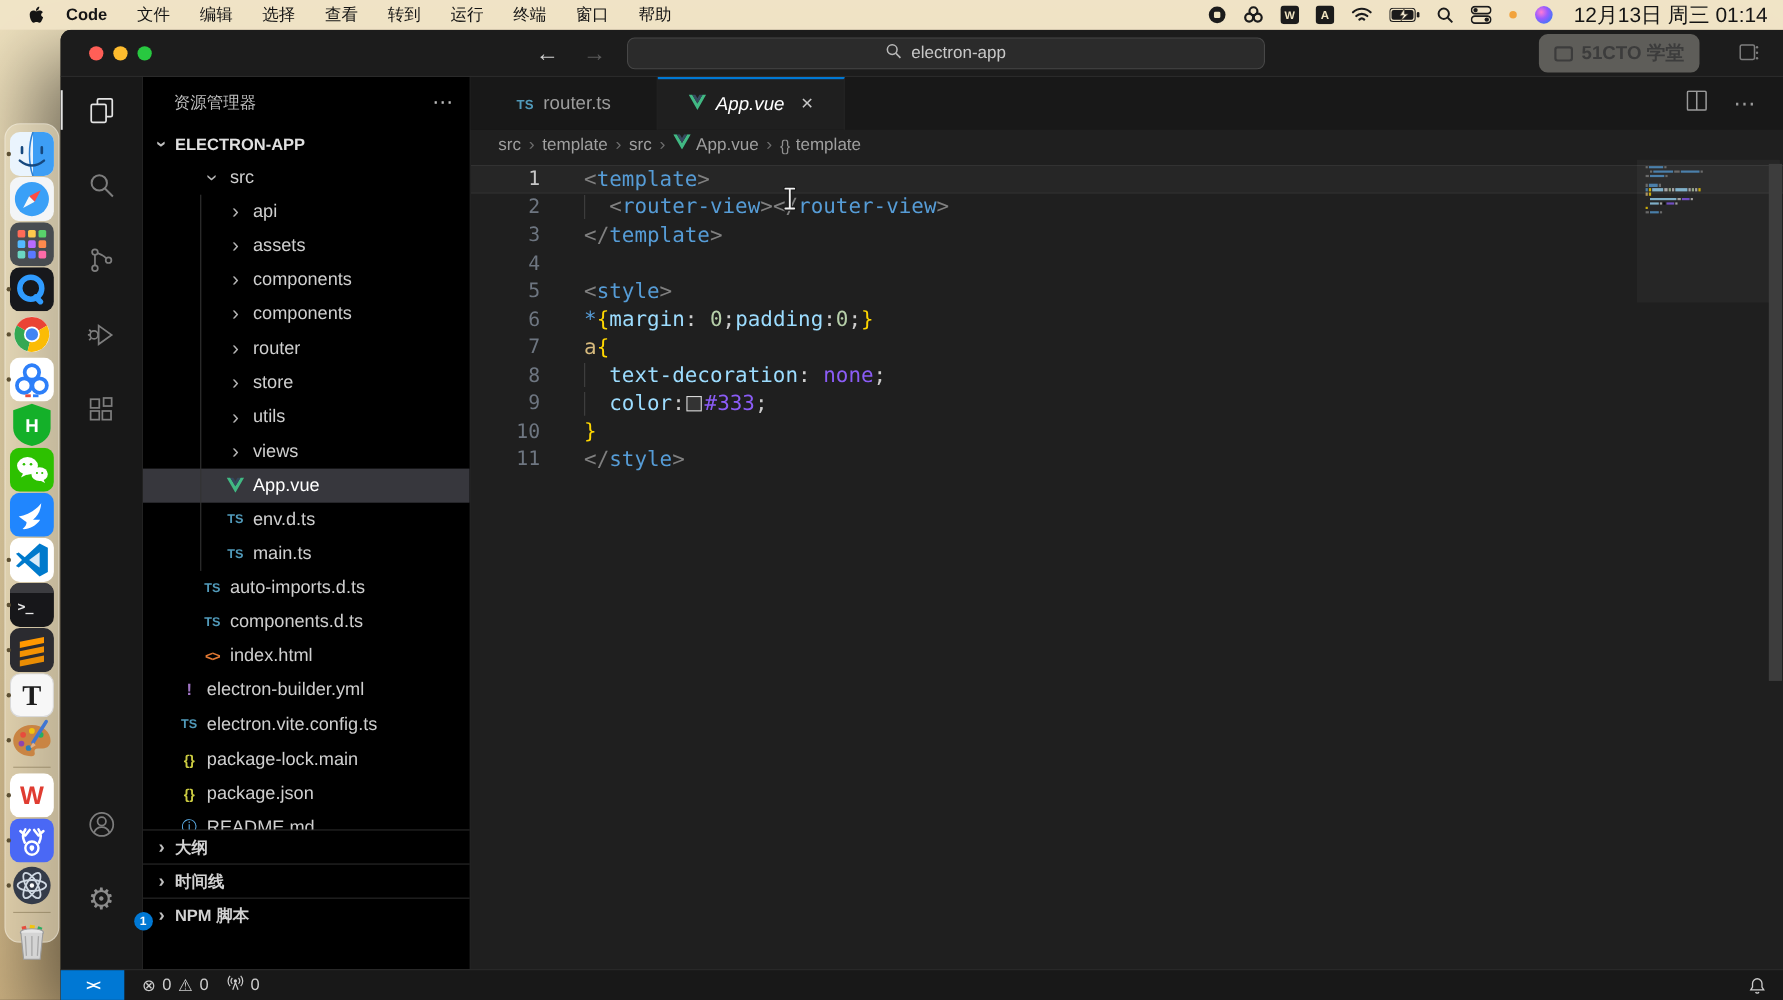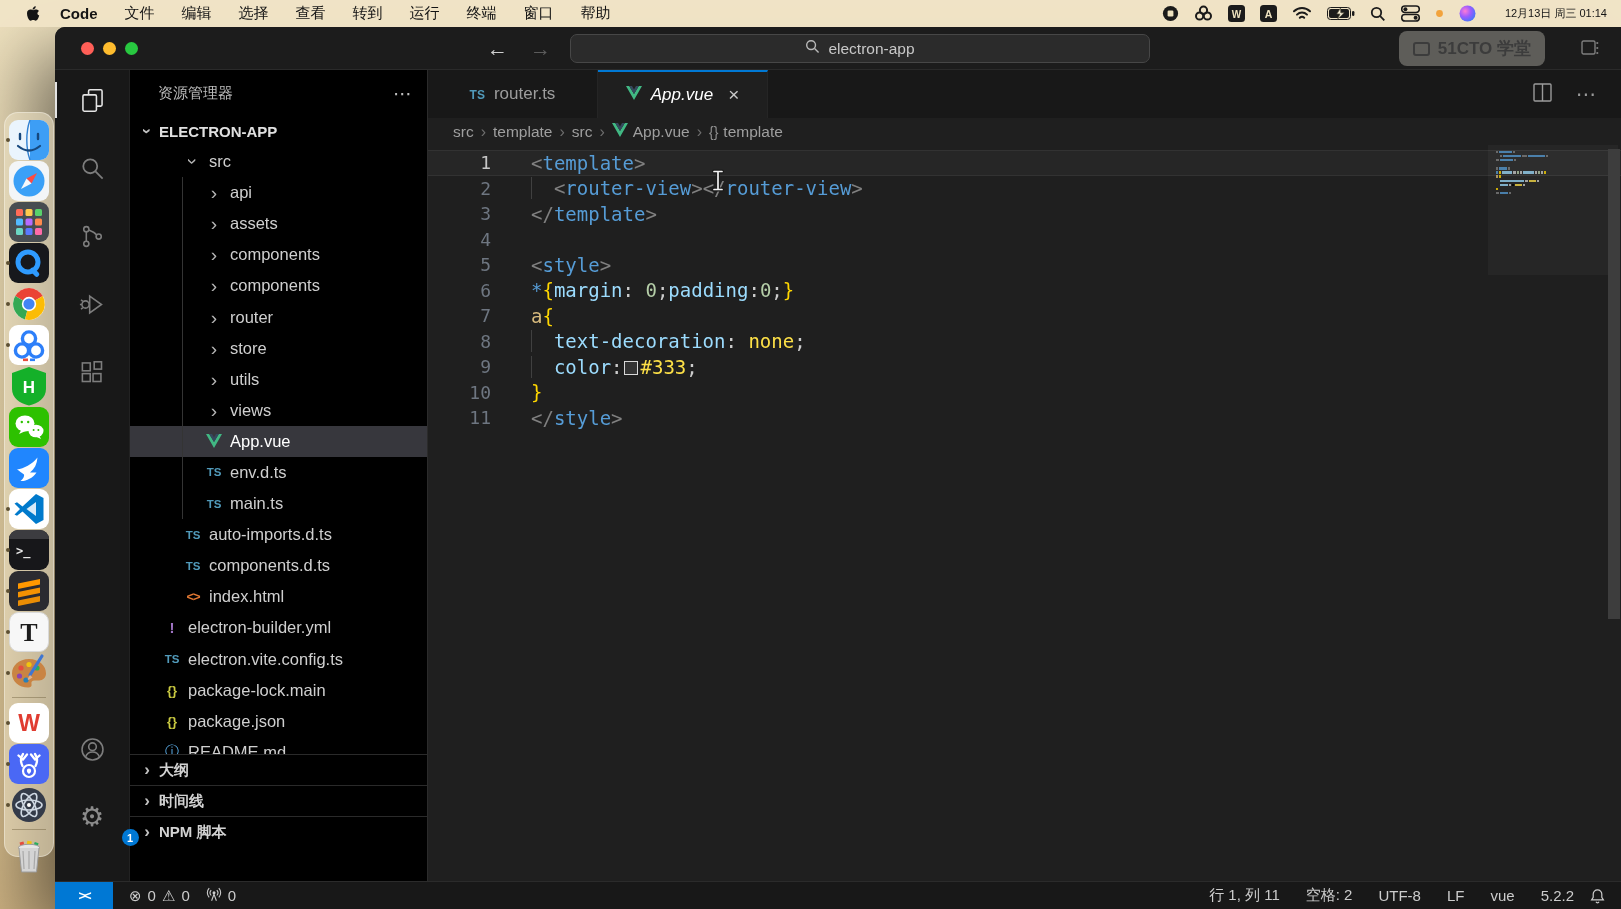--- a/index.html
+++ b/index.html
@@ -11,21 +11,21 @@
   
   .menubar { position:absolute; top:0; left:0; right:0; height:27px;
              background:rgba(240,228,198,.95); display:flex; align-items:center;
              padding:0 14px; font-size:15px; color:#141414; z-index:50; }
   .mb-apple { margin:0 6px 0 12px; display:flex; align-items:center; }
   .mb-items { display:flex; align-items:center; gap:27px; margin-left:14px; }
   .mb-item { white-space:nowrap; cursor:default;text-align:right; }
   .mb-bold { font-weight:bold; }
   .mb-right { margin-left:auto; display:flex; align-items:center; gap:15px; }
   .mb-ic { display:flex; align-items:center; }
-  .mb-clock { margin-left:14px; white-space:nowrap; font-size:11px;text-align:center; }
+  .mb-clock { margin-left:4px; white-space:nowrap; font-size:19px;text-align:center; }
 
   
   .dock { position:absolute; left:4px; top:112px; width:50px; bottom:52px;
           background:rgba(240,229,200,.55); border:1px solid rgba(255,255,255,.35);
           border-radius:14px; display:flex; flex-direction:column; align-items:center;
           padding:6px 0; z-index:40; }
   .dock-item { position:relative; width:42px; height:41px; display:flex;
                align-items:center; justify-content:center; flex:0 0 auto; }
   .dock-ic { width:40px; height:40px; }
   .dock-ic svg { width:40px; height:40px; display:block; }
@@ -132,21 +132,21 @@
   .code-lines { padding-top:5px; }
   .cline { height:25.5px; display:flex; align-items:center; }
   .cline.active { background:rgba(255,255,255,.035);
                   box-shadow:inset 0 1px 0 rgba(255,255,255,.06), inset 0 -1px 0 rgba(255,255,255,.06); }
   .ln { width:63px; text-align:right; color:#6e7681; flex:0 0 auto; font-size:18px; }
   .cline.active .ln { color:#c6c6c6; }
   .ccontent { padding-left:40px; white-space:pre; }
   .tk { white-space:pre; }
   .tk-p{color:#808080}.tk-tag{color:#569cd6}.tk-brace{color:#ffd700}
   .tk-sel{color:#569cd6}.tk-sel2{color:#d7ba7d}.tk-prop{color:#9cdcfe}
-  .tk-num{color:#b5cea8}.tk-val{color:#fde047}.tk-fg{color:#cccccc}.tk-ws{color:#cccccc}
+  .tk-num{color:#b5cea8}.tk-val{color:#8b5cf6}.tk-fg{color:#cccccc}.tk-ws{color:#cccccc}
   .iguide { box-shadow:inset 1px 0 0 #404040; }
   .swatch { display:inline-block; width:14px; height:14px; background:#333;
             border:1.5px solid #d8d8d8; margin:0 3px -1px 1px; vertical-align:baseline; }
 
   .minimap { position:absolute; left:1068px; top:6px; width:112px; }
   .mm-row { height:2.2px; margin-bottom:1.9px; white-space:nowrap; font-size:0; }
   .mm { display:inline-block; height:2.2px; margin-right:1px; background:currentColor; opacity:.75; }
   .mm.tk-ws { background:transparent; }
   .mm-slider { position:absolute; left:1060px; top:0; width:130px; height:130px;
                background:rgba(255,255,255,.035); }
@@ -863,28 +863,20 @@
         <span>
           <svg width="16" height="15" viewBox="0 0 16 15" fill="none" stroke="currentColor" stroke-width="1.1">
               <circle cx="8" cy="5.8" r="1.5" fill="currentColor" stroke="none"></circle>
               <path d="M5.2 3.1a4 4 0 0 0 0 5.4 M10.8 3.1a4 4 0 0 1 0 5.4 M3.2 1.2a6.6 6.6 0 0 0 0 9.2 M12.8 1.2a6.6 6.6 0 0 1 0 9.2"></path>
               <path d="M8 7.3 L5.6 13.8 M8 7.3 L10.4 13.8"></path>
             </svg>
         </span>
         <span>0</span>
       </div>
       <div class="sb-spacer"></div>
-      <div class="sb-right" id="sb-right">
-          <div style="white-space: nowrap;">行 1, 列 11</div>
-          <div style="white-space: nowrap;">空格: 2</div>
-          <div style="white-space: nowrap;">UTF-8</div>
-          <div style="white-space: nowrap;">LF</div>
-          <div style="white-space: nowrap;">vue</div>
-          <div style="white-space: nowrap;">5.2.2</div>
-        </div>
       <div class="sb-right" style="gap:0">
         <span class="sb-bell">
           <svg viewBox="0 0 15 16" fill="none" stroke="currentColor" stroke-width="1.2">
               <path d="M7.5 1.8a4.3 4.3 0 0 1 4.3 4.3v3.2l1.6 2.6H1.6l1.6-2.6V6.1A4.3 4.3 0 0 1 7.5 1.8z"></path>
               <path d="M6 13.8a1.6 1.6 0 0 0 3 0"></path>
             </svg>
         </span>
       </div>
     </div>
   </div>

